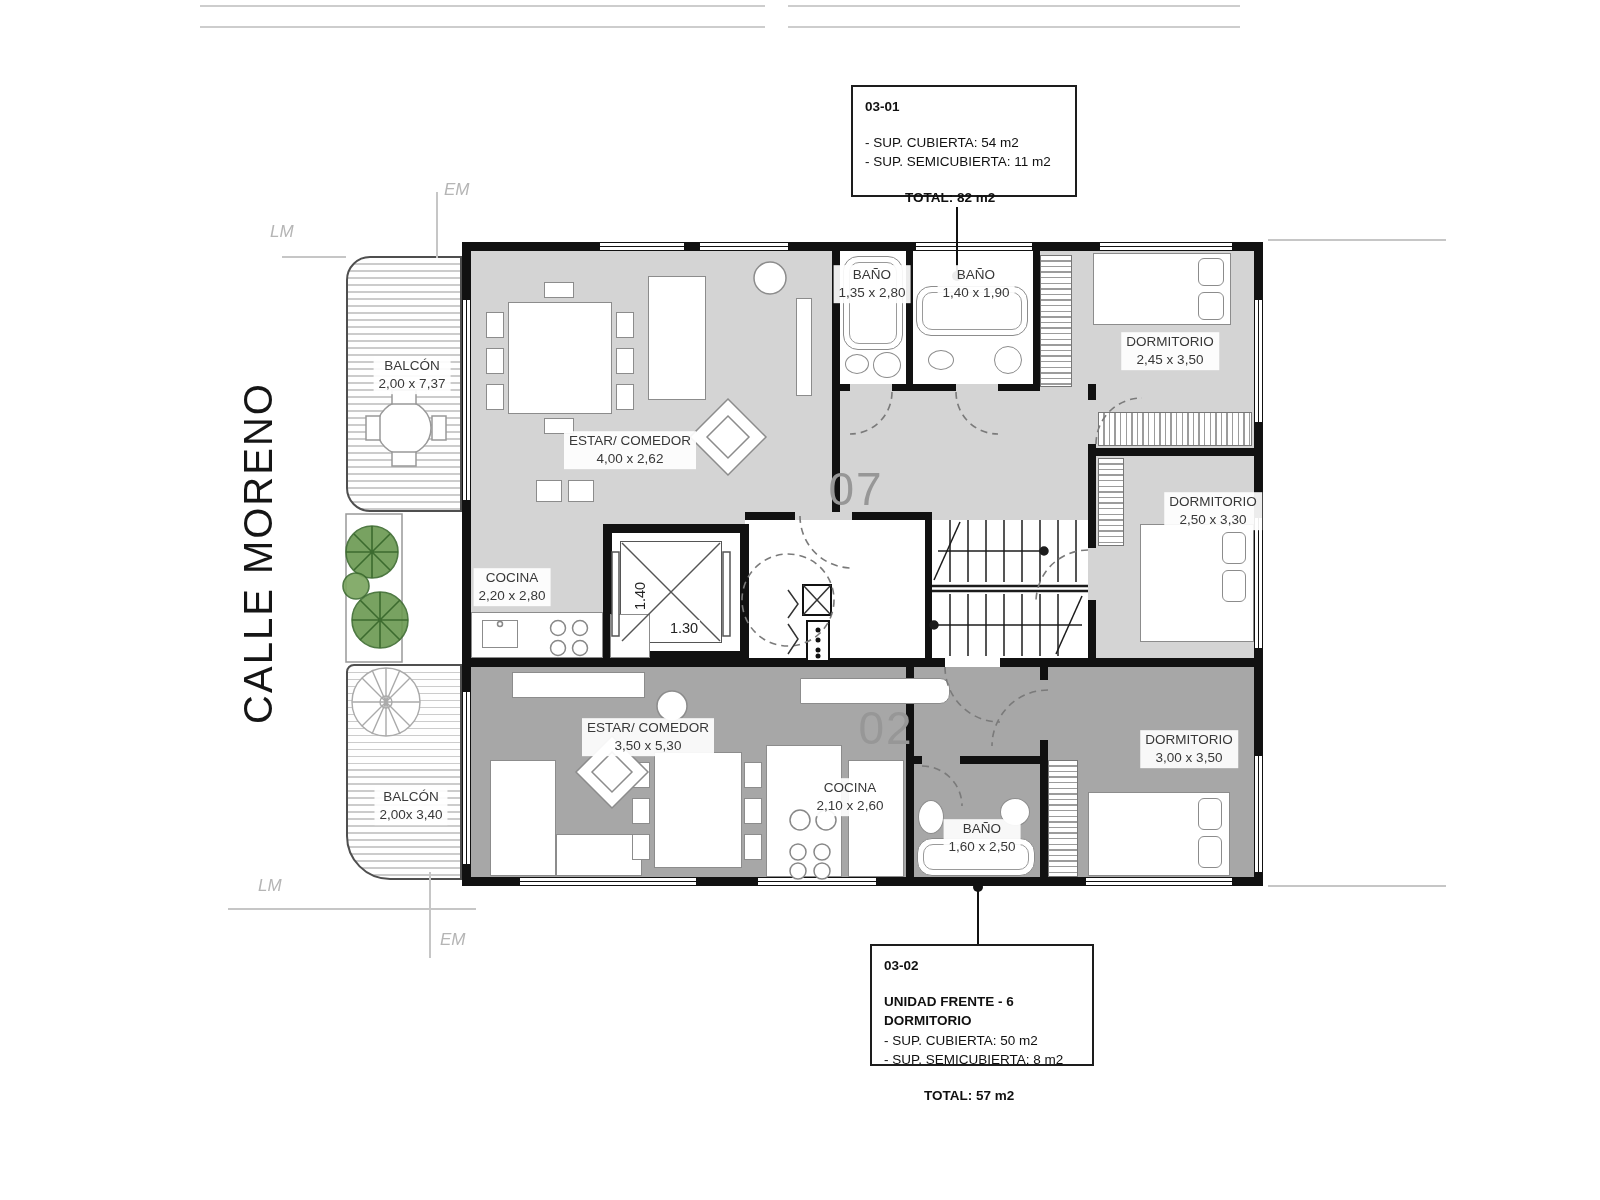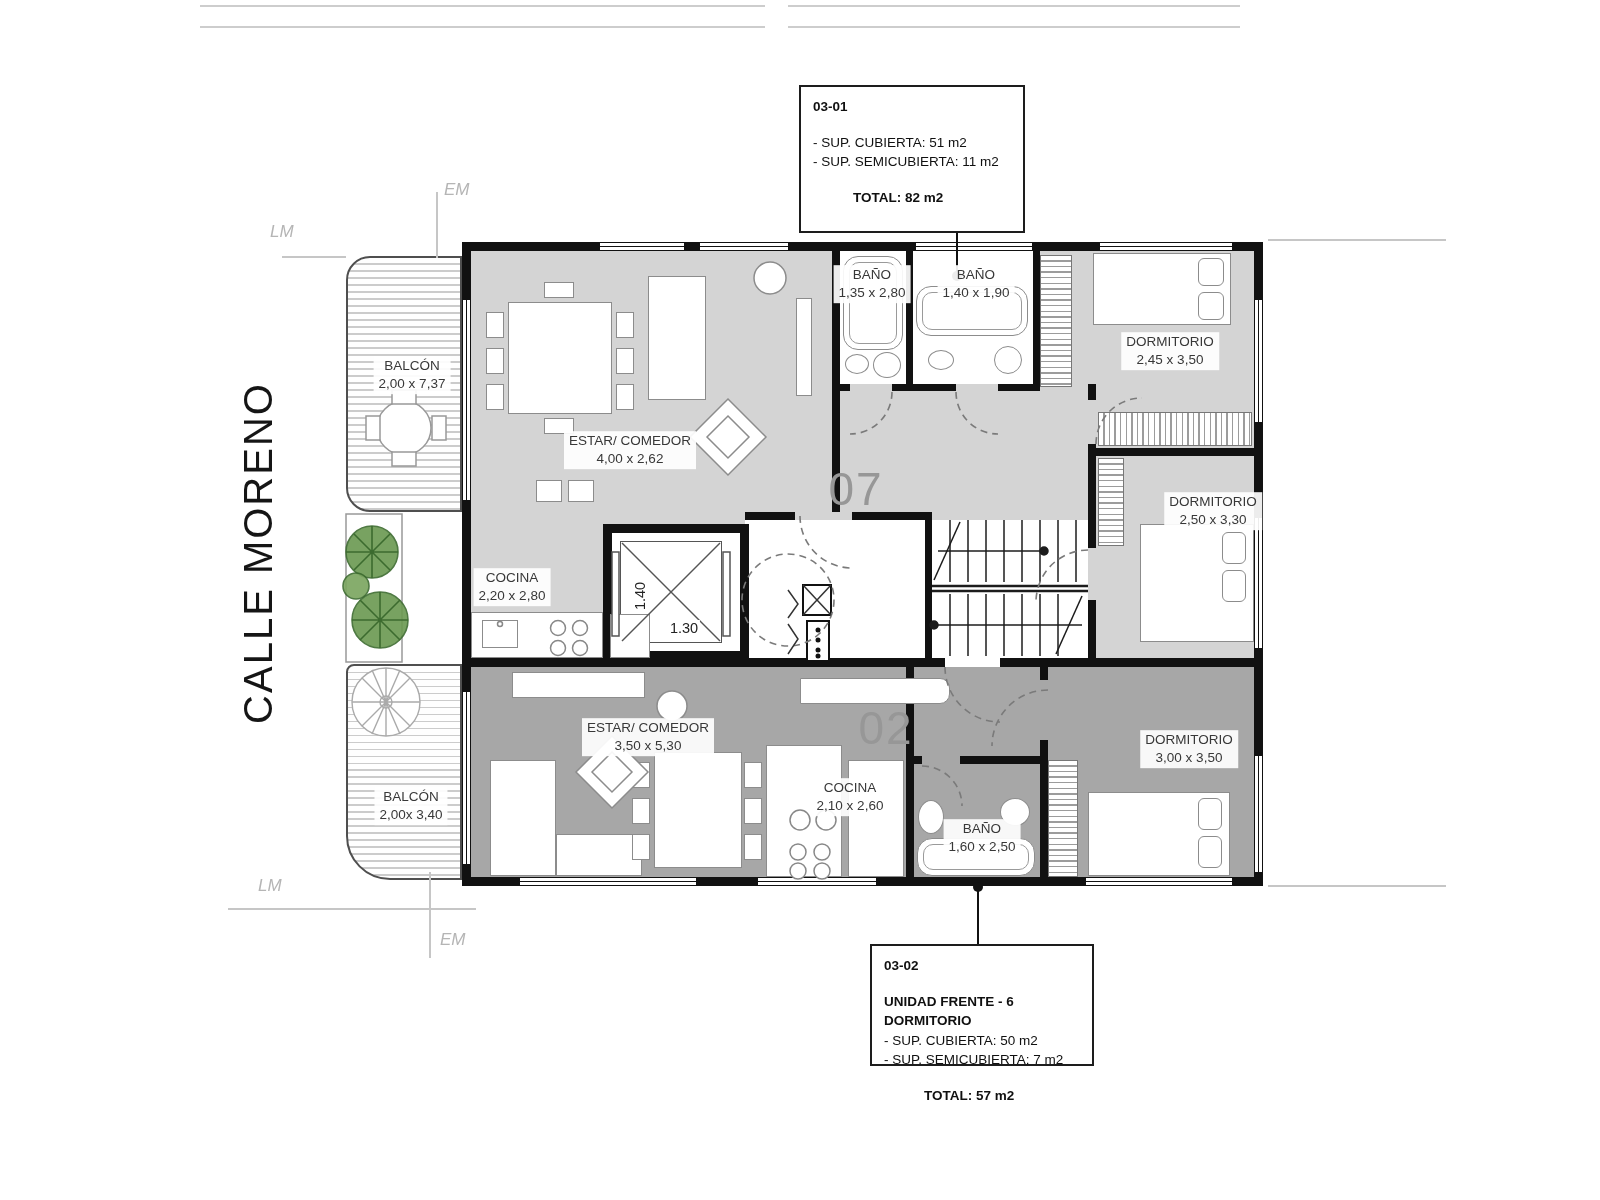--- a/index.html
+++ b/index.html
@@ -347,25 +347,25 @@
   <div>1,60 x 2,50</div>
 </div>
 <div class="room-label" style="left:1189px;top:749px;">
   <div>DORMITORIO</div>
   <div>3,00 x 3,50</div>
 </div>
 
 <div class="unit-num" style="left:856px;top:489px;">07</div>
 <div class="unit-num" style="left:886px;top:728px;">02</div>
 
-<div class="info-box" style="left:799px;top:85px;width:226px;height:148px;">
+<div class="info-box" style="left:851px;top:85px;width:226px;height:112px;">
   <div class="ib-code">03-01</div>
-  <div class="ib-line">- SUP. CUBIERTA: 51 m2</div>
+  <div class="ib-line">- SUP. CUBIERTA: 54 m2</div>
   <div class="ib-line">- SUP. SEMICUBIERTA: 11 m2</div>
   <div class="ib-total">TOTAL: 82 m2</div>
 </div>
 <div class="info-box" style="left:870px;top:944px;width:224px;height:122px;">
   <div class="ib-code">03-02</div>
   <div class="ib-title">UNIDAD FRENTE - 6 DORMITORIO</div>
   <div class="ib-line">- SUP. CUBIERTA: 50 m2</div>
-  <div class="ib-line">- SUP. SEMICUBIERTA: 7 m2</div>
+  <div class="ib-line">- SUP. SEMICUBIERTA: 8 m2</div>
   <div class="ib-total">TOTAL: 57 m2</div>
 </div>
 
 </body></html>

